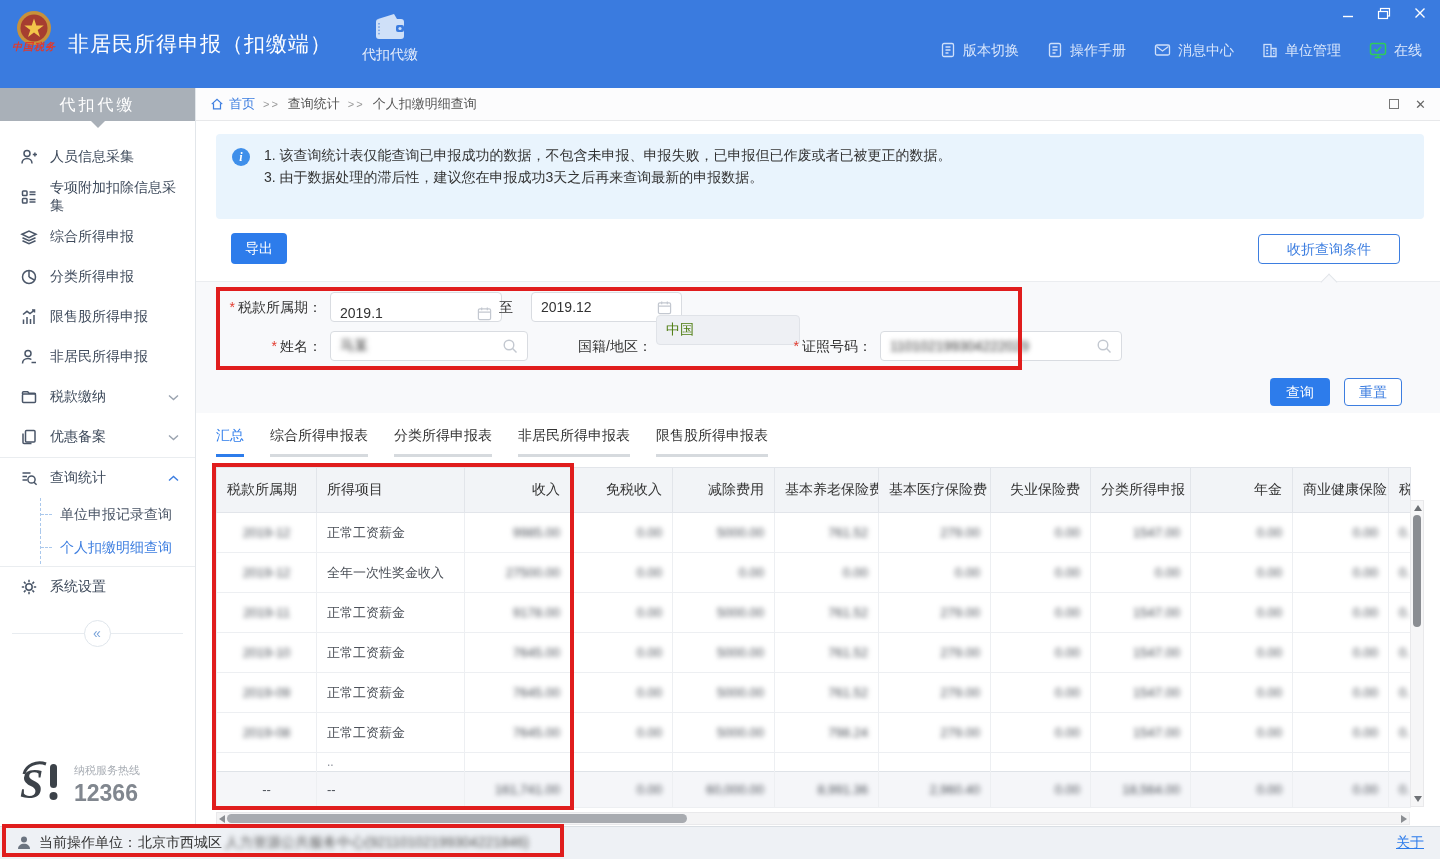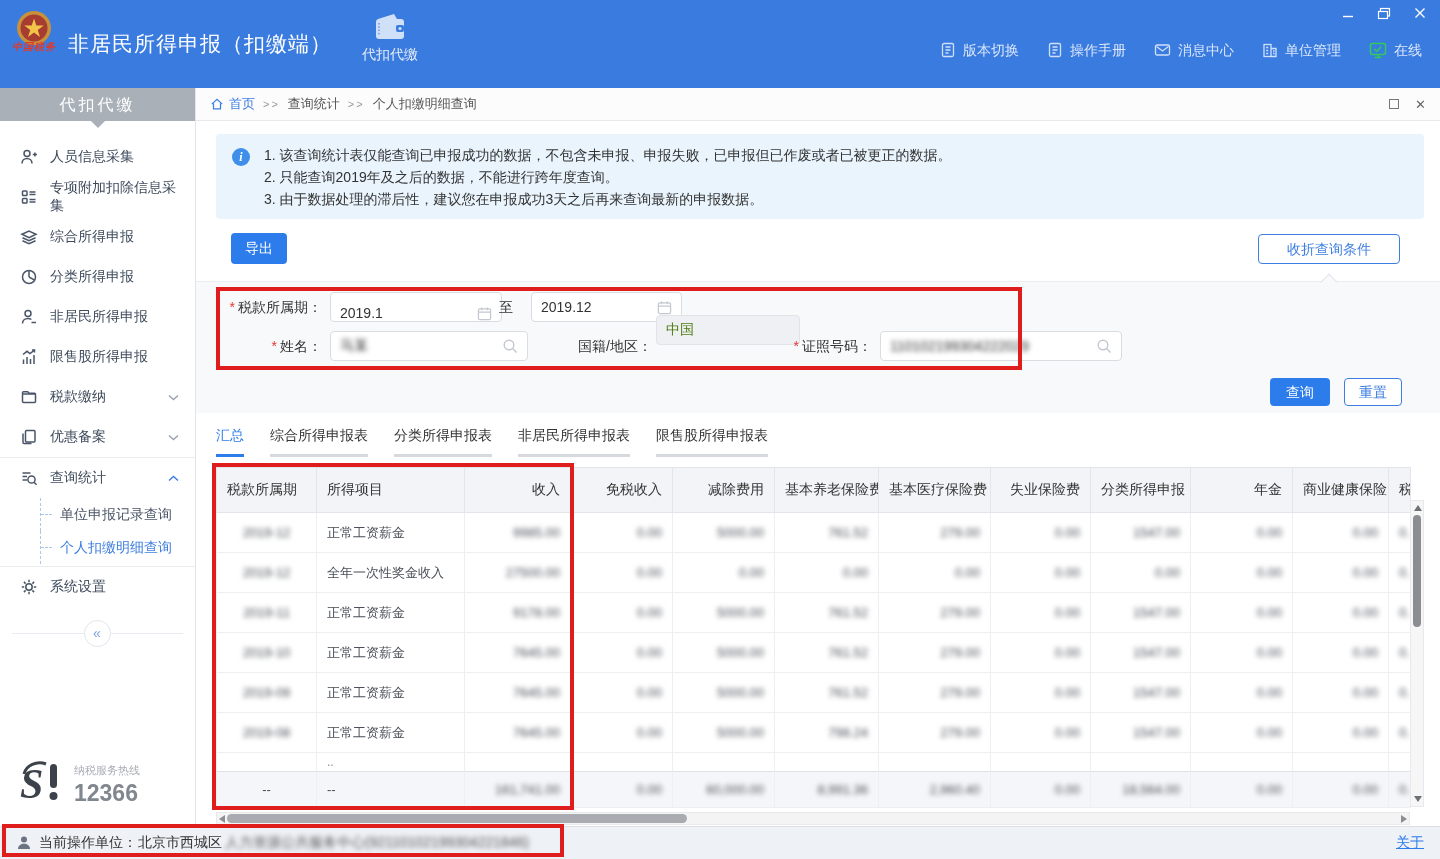--- a/index.html
+++ b/index.html
@@ -237,37 +237,37 @@
             <circle cx="9" cy="9" r="6.5"></circle>
               <path d="M9 9V2.5M9 9l5.6 3.2"></path>
           </svg>
           </span>
         <span>分类所得申报</span>
       </div>
 
       <div class="side-item">
         <span class="sicon">
           <svg width="18" height="18" viewBox="0 0 18 18" fill="none" stroke="#4a5668" stroke-width="1.5">
+            <path d="M3.5 16V11.5M7 16V9M10.5 16V11M14 16V7"></path>
+              <path d="M3 6.5l4-3.2 3 2.2 4.5-3.3"></path>
+              <path d="M12 2h2.5v2.5"></path>
+          </svg>
+          </span>
+        <span>限售股所得申报</span>
+      </div>
+
+      <div class="side-item">
+        <span class="sicon">
+          <svg width="18" height="18" viewBox="0 0 18 18" fill="none" stroke="#4a5668" stroke-width="1.5">
             <circle cx="8" cy="5.5" r="3"></circle>
               <path d="M2.5 15.5c0-3 2.4-5 5.5-5 1.3 0 2.5.4 3.4 1"></path>
               <path d="M11.5 14.5h4.5"></path>
           </svg>
           </span>
         <span>非居民所得申报</span>
-      </div>
-
-      <div class="side-item">
-        <span class="sicon">
-          <svg width="18" height="18" viewBox="0 0 18 18" fill="none" stroke="#4a5668" stroke-width="1.5">
-            <path d="M3.5 16V11.5M7 16V9M10.5 16V11M14 16V7"></path>
-              <path d="M3 6.5l4-3.2 3 2.2 4.5-3.3"></path>
-              <path d="M12 2h2.5v2.5"></path>
-          </svg>
-          </span>
-        <span>限售股所得申报</span>
       </div>
 
       <div class="side-item">
         <span class="sicon">
           <svg width="18" height="18" viewBox="0 0 18 18" fill="none" stroke="#4a5668" stroke-width="1.5">
             <path d="M2.5 6V4.8a1 1 0 0 1 1-1h4.2L9 5.3h5.5a1 1 0 0 1 1 1"></path>
               <rect x="2.5" y="6" width="13" height="8.5" rx="1"></rect>
           </svg>
           </span>
         <span>税款缴纳</span>
@@ -359,21 +359,20 @@
       <span class="bc-restore"></span>
       <span class="bc-close">✕</span>
     </span>
   </div>
 
   <div class="content">
 
     <div class="notice">
       <span class="notice-icon">i</span>
       <div class="notice-line">1. 该查询统计表仅能查询已申报成功的数据，不包含未申报、申报失败，已申报但已作废或者已被更正的数据。</div>
-      <div class="notice-line">2. 只能查询2019年及之后的数据，不能进行跨年度查询。</div>
       <div class="notice-line">3. 由于数据处理的滞后性，建议您在申报成功3天之后再来查询最新的申报数据。</div>
     </div>
 
     <div class="btn btn-export">导出</div>
     <div class="btn btn-collapse">收折查询条件</div>
 
     <div class="qpanel"></div>
     <div class="caret"></div>
 
     <div class="flabel lbl-period">

